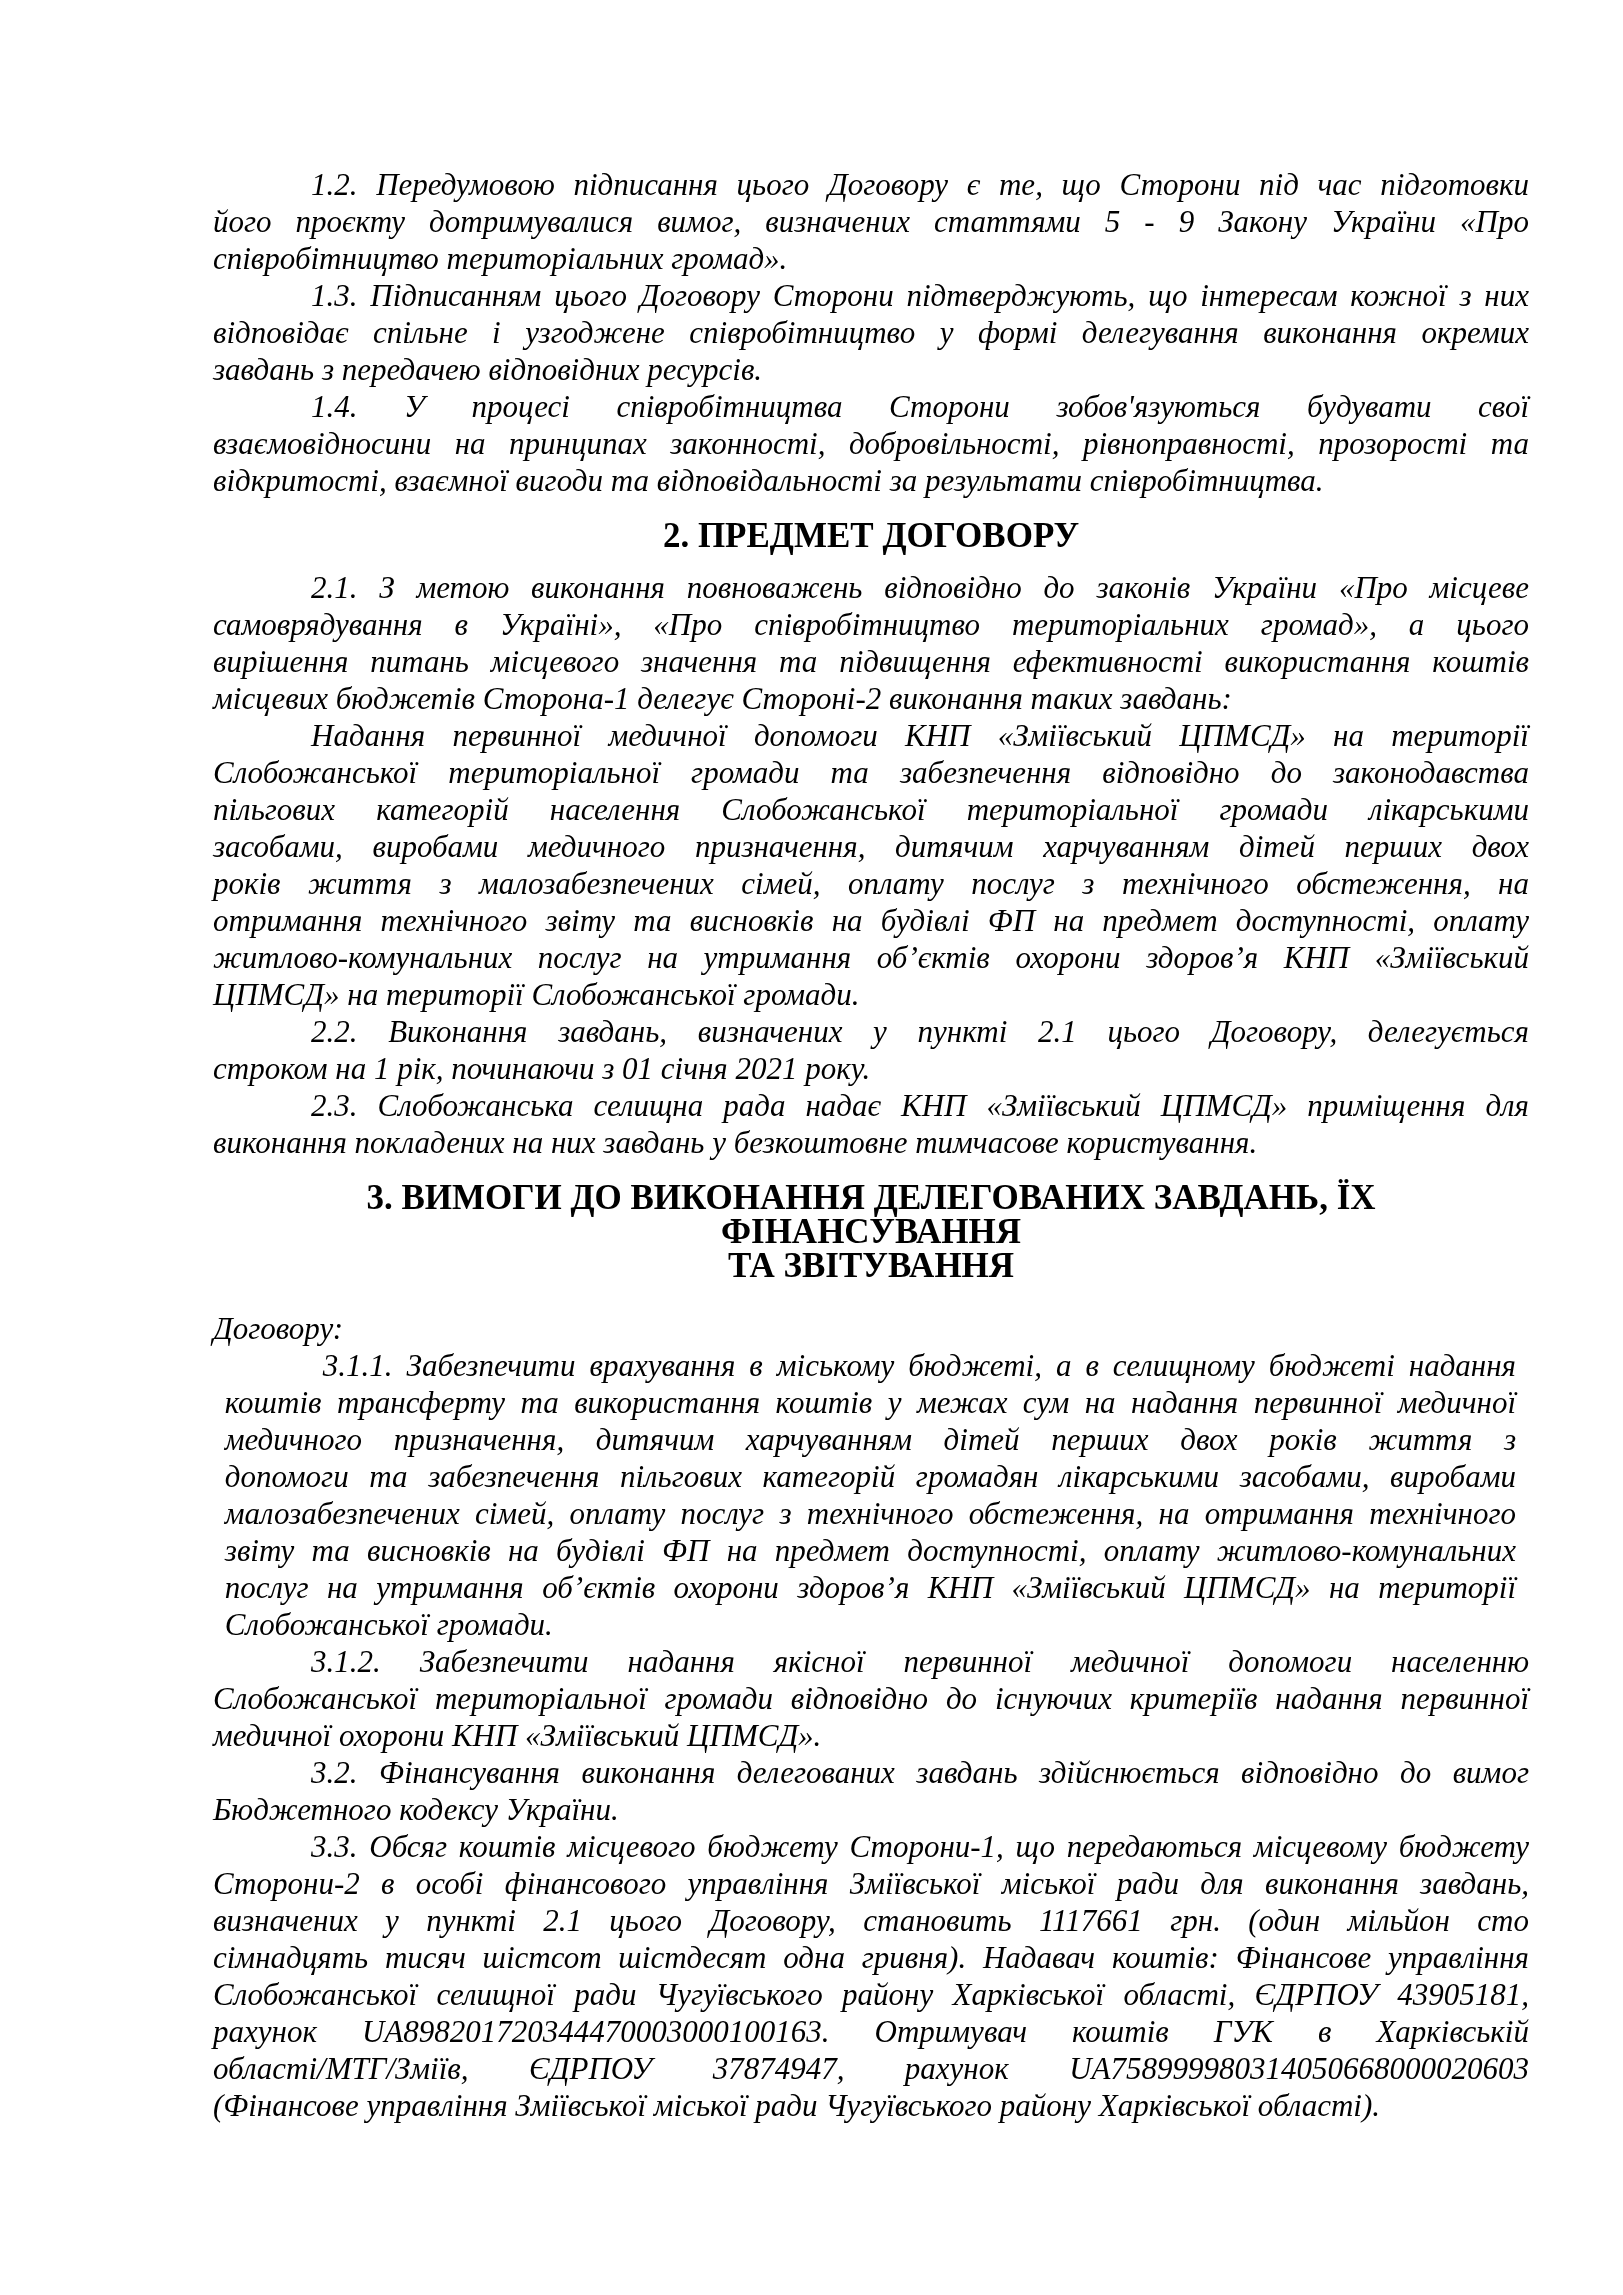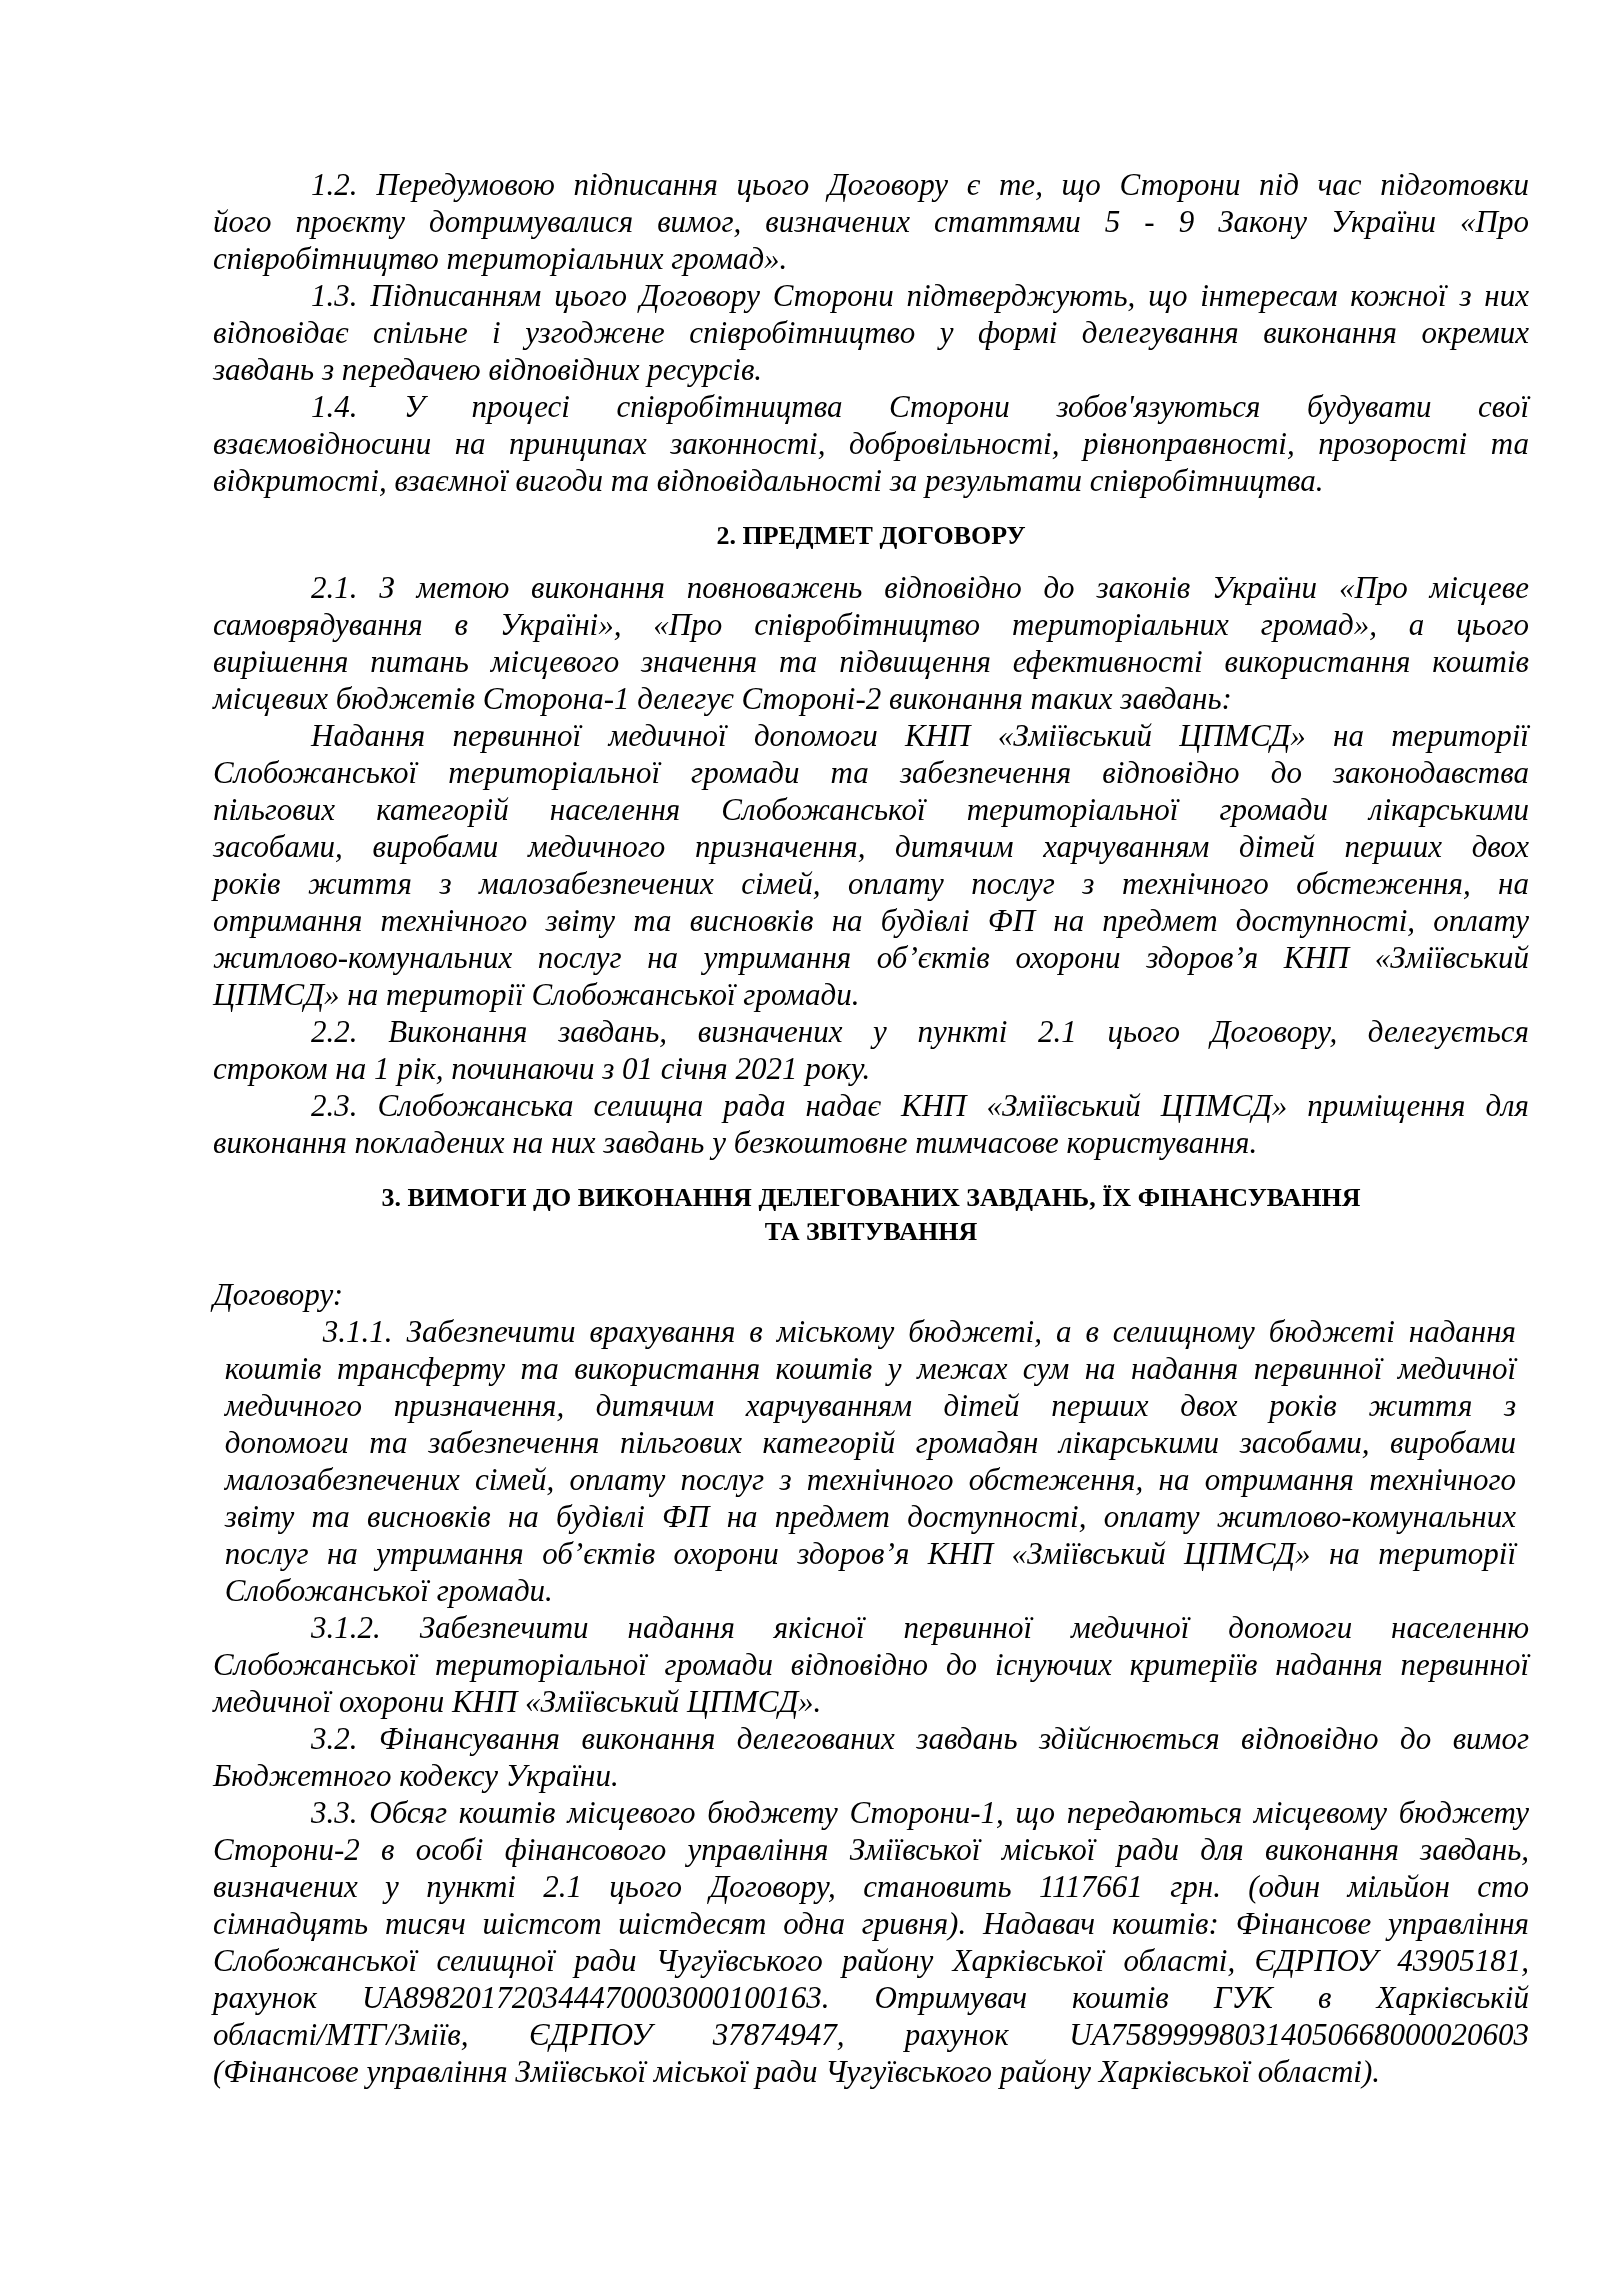--- a/index.html
+++ b/index.html
@@ -5,21 +5,21 @@
   html, body { margin: 0; padding: 0; background: #ffffff; }
   body { width: 1623px; height: 2295px; position: relative; overflow: hidden;
          font-family: "Liberation Serif", "DejaVu Serif", serif; color: #000; }
   .page { position: absolute; left: 213px; top: 166px; width: 1316px; }
   .para { font-size: 31px; line-height: 37px; font-style: italic; }
   .line { display: block; white-space: nowrap; text-align: justify; text-align-last: justify; height: 37px; overflow: visible; }
   .line.last { text-align-last: left; }
   .line.first { padding-left: 98px; }
   .para.inset { margin-left: 11.8px; margin-right: 13px; }
   .para.inset .line.first { padding-left: 98px; }
-  .heading { font-size: 26px; font-weight: bold; text-align: center; line-height: 34px; }
+  .heading { font-size: 35px; font-weight: bold; text-align: center; line-height: 34px; }
   .heading .hl { display: block; }
   #h2 { margin-top: 19.6px; margin-bottom: 16.4px; }
   #h3 { margin-top: 19.6px; margin-bottom: 27px; padding: 0 36px; }
 </style>
 </head>
 <body>
 
 <div class="page">
   <div>
       <div class="para">

